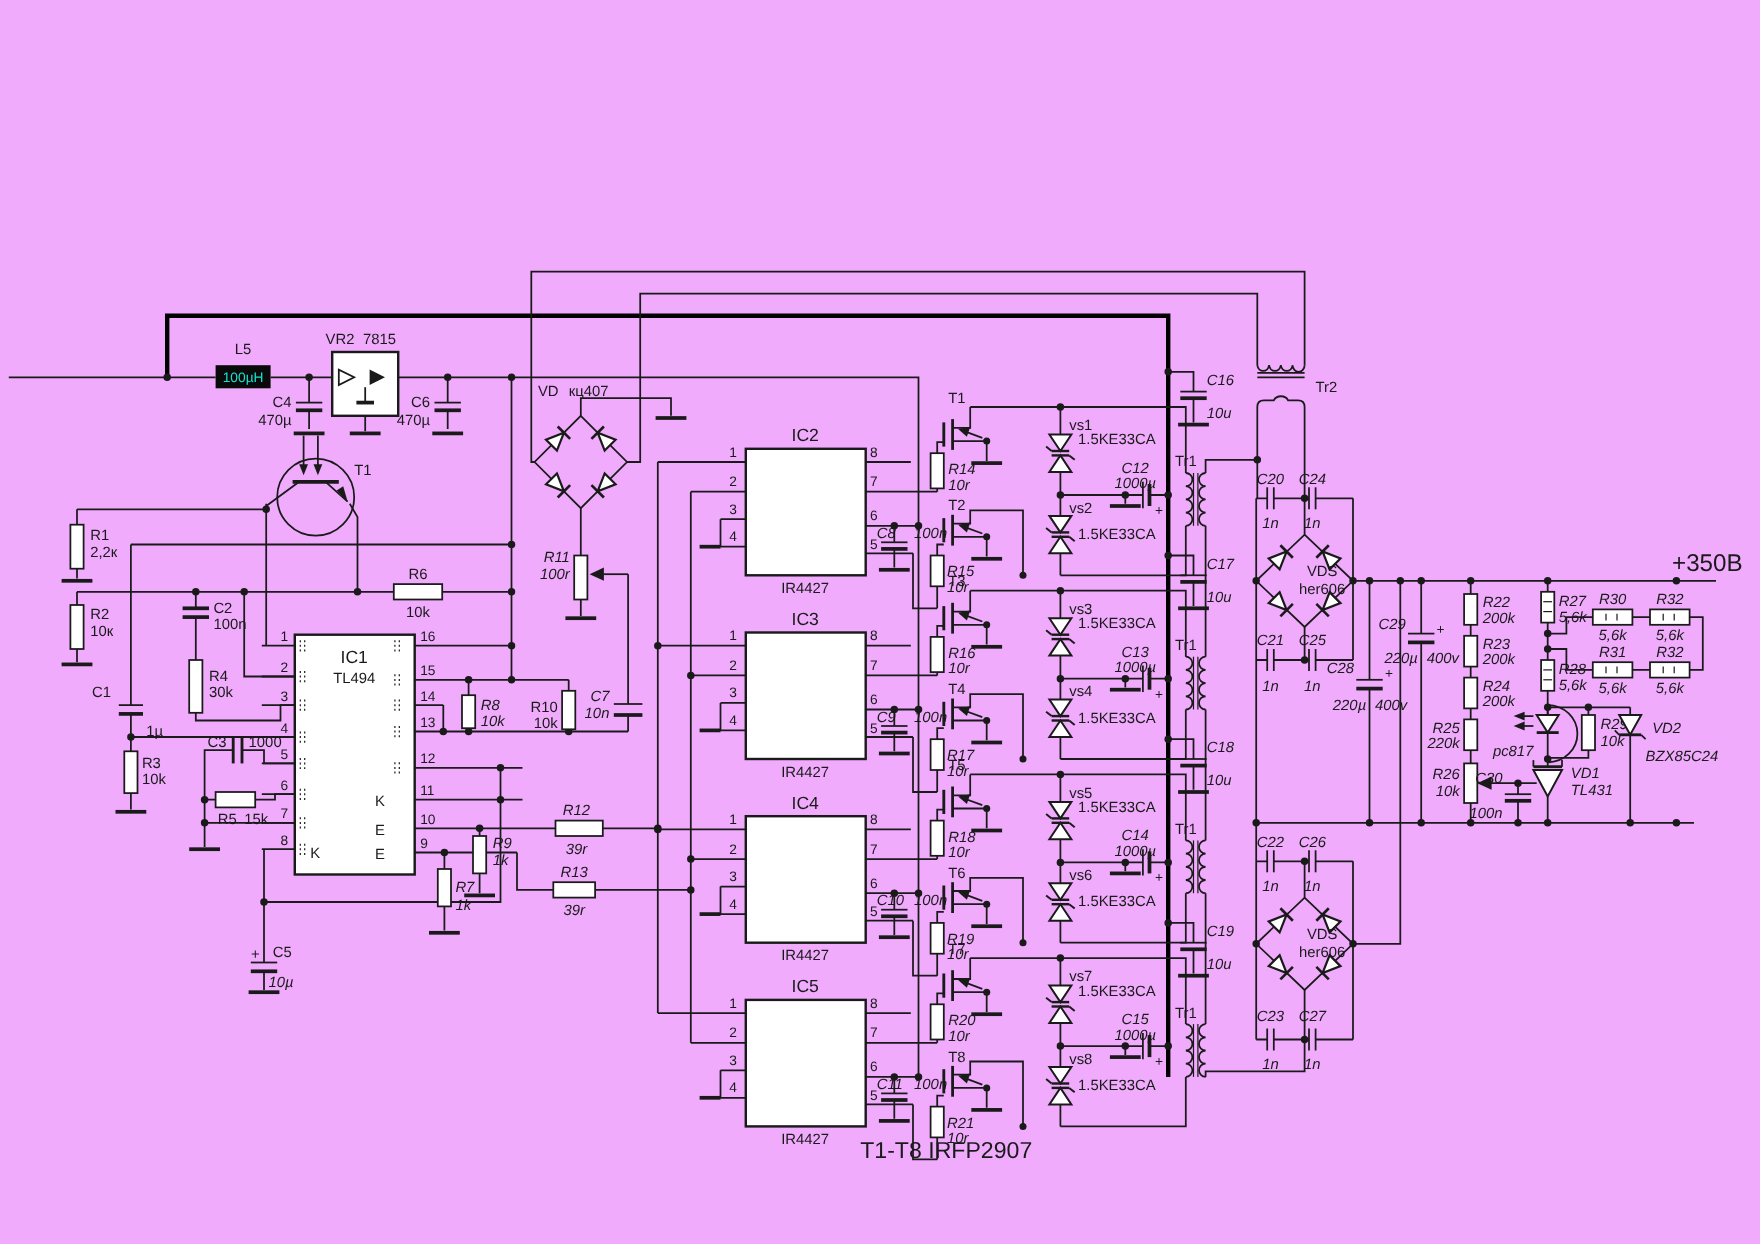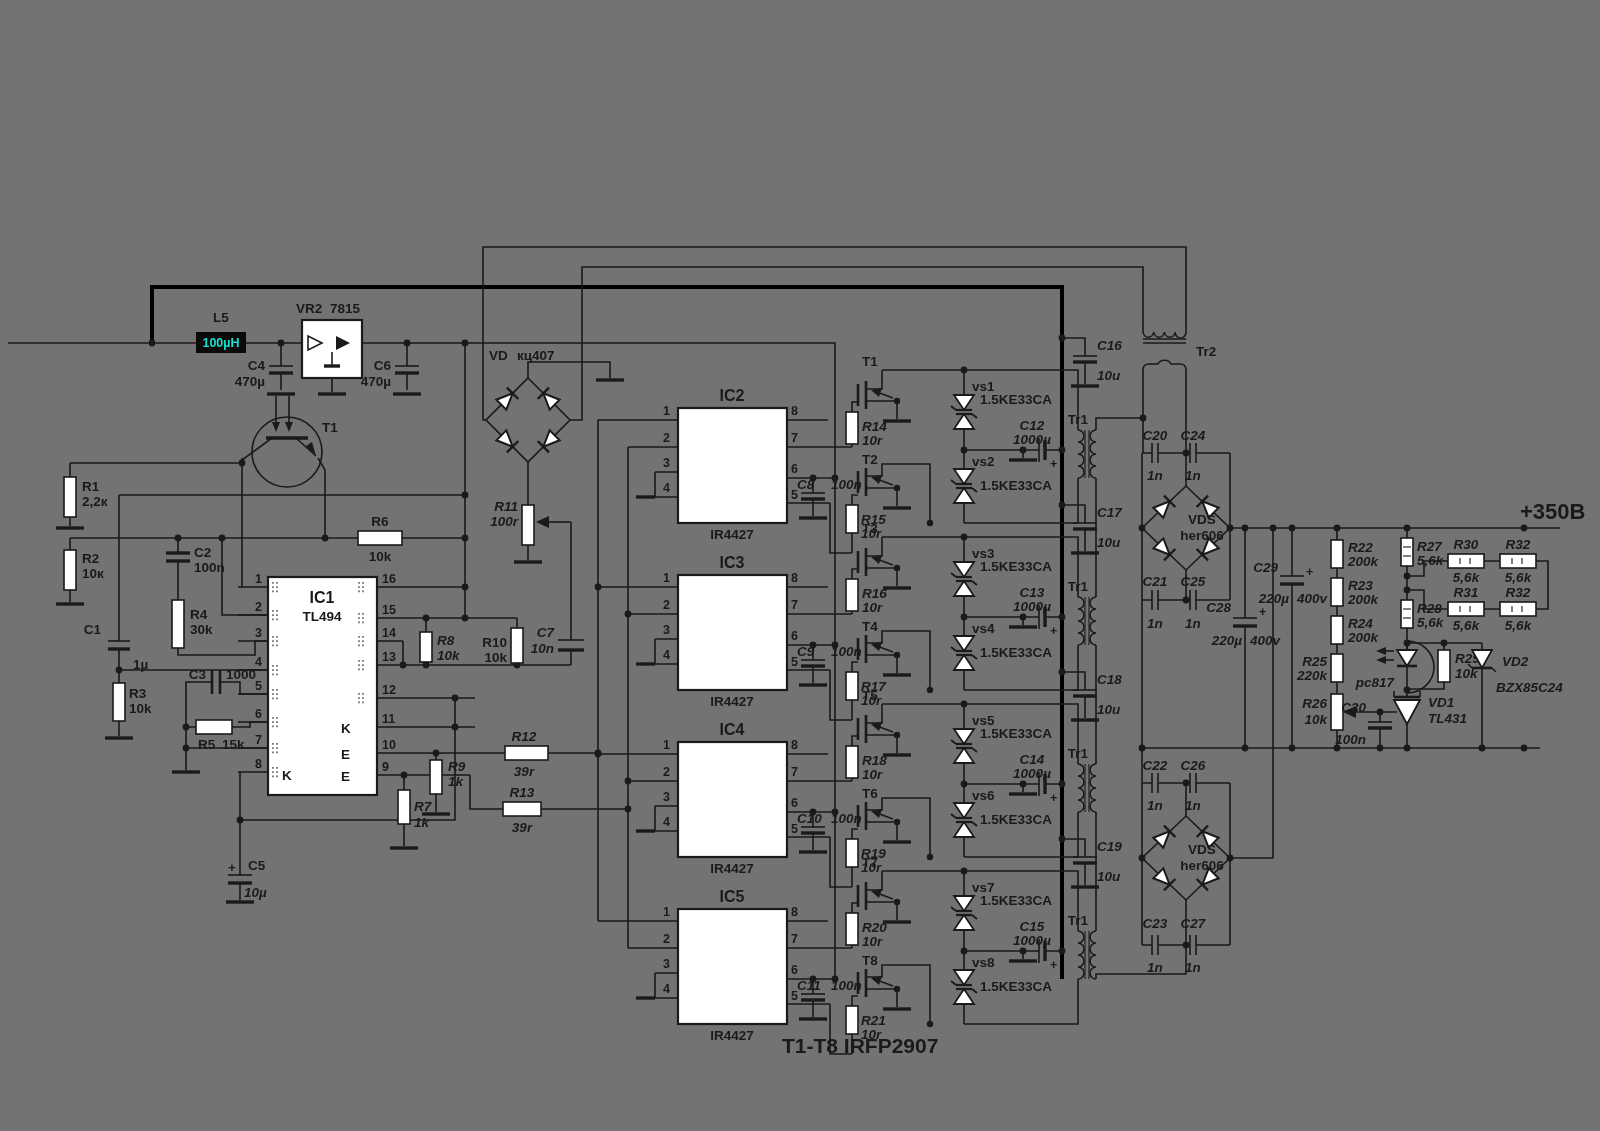--- a/index.html
+++ b/index.html
@@ -1,16 +1,16 @@
 <!DOCTYPE html>
 <html><head>
 <meta charset="utf-8">
 <style>
   html,body{margin:0;padding:0;background:#fff;}
-  .stage{width:1600px;height:1131px;position:relative;background:#737373;font-family:"Liberation Sans",sans-serif;font-weight:bold;}
+  .stage{width:1600px;height:1131px;position:relative;background:#f0abfc;font-family:"Liberation Sans",sans-serif;}
   svg{display:block}
   .w{stroke:#1a1a1a;stroke-width:1.6;fill:none}
   .wt{stroke:#000;stroke-width:4;fill:none}
   .w25{stroke:#1a1a1a;stroke-width:2.6;fill:none}
   .bar{stroke:#1a1a1a;stroke-width:3.4;fill:none}
   .thin{stroke:#1a1a1a;stroke-width:1.1;fill:none}
   .box{fill:#fff;stroke:#1a1a1a;stroke-width:1.6}
   .boxx{fill:#fff;stroke:#1a1a1a;stroke-width:2.2}
   .dot{fill:#1a1a1a;stroke:none}
   .ah{fill:#1a1a1a;stroke:none}

